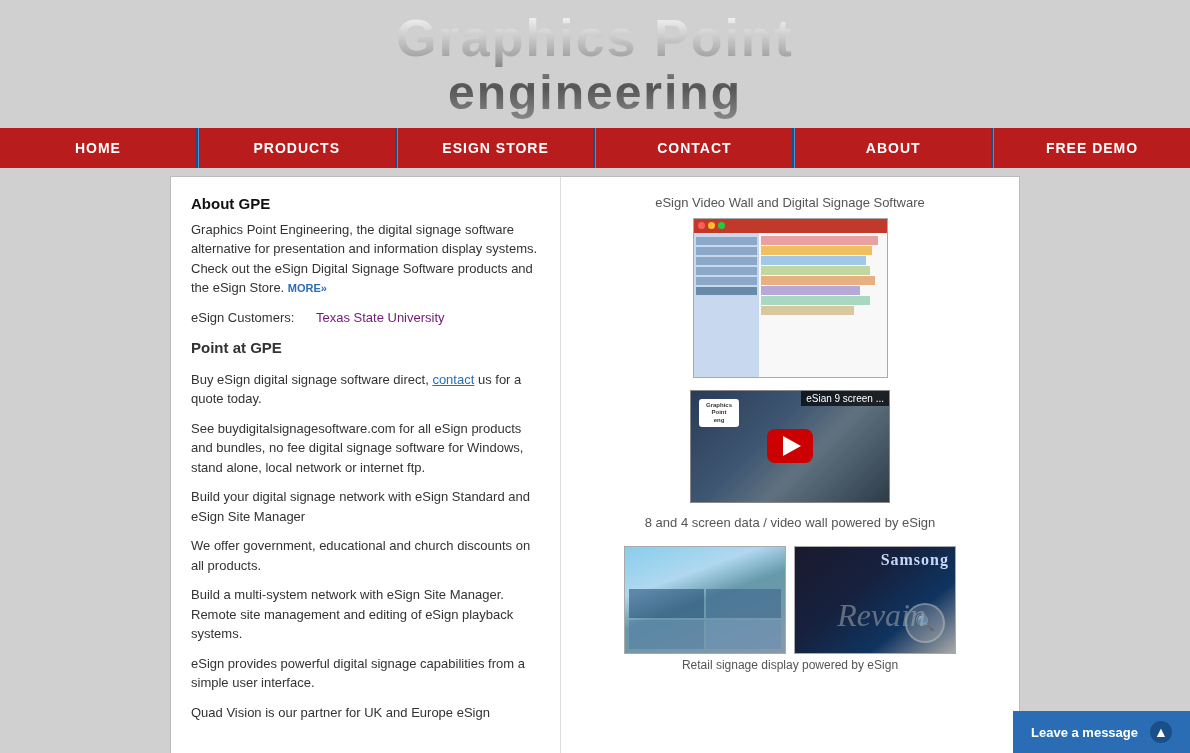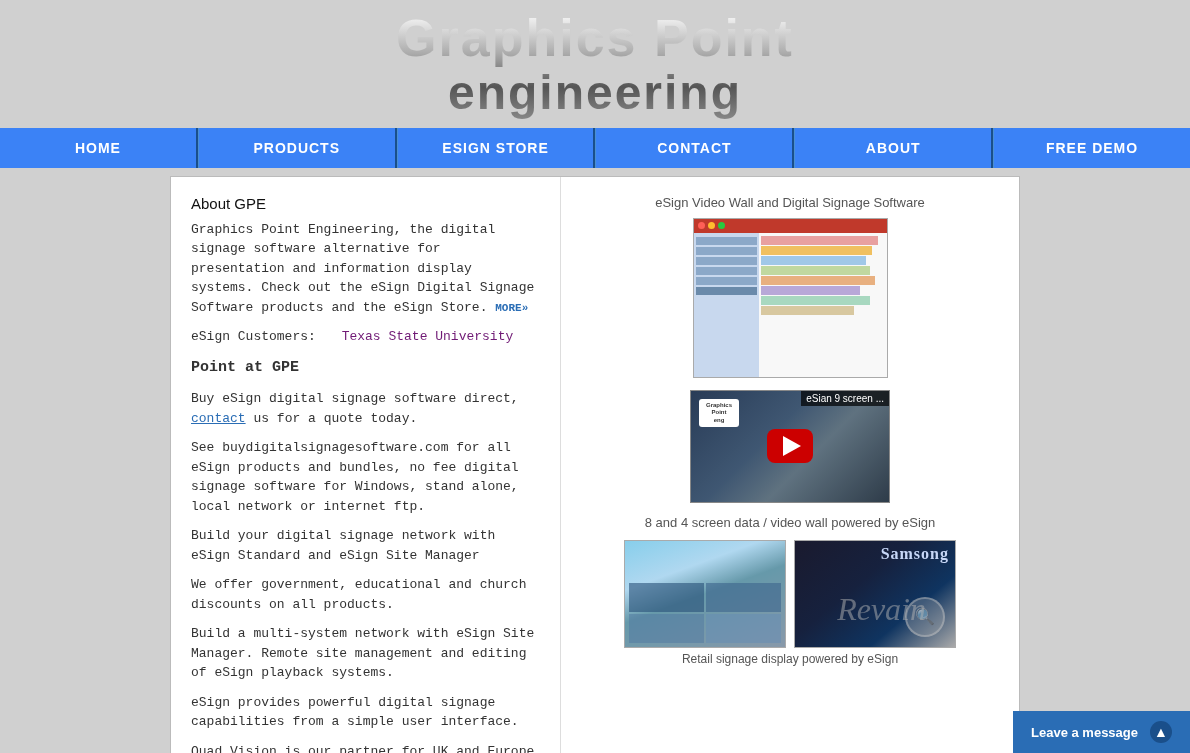--- a/index.html
+++ b/index.html
@@ -28,21 +28,21 @@
       -webkit-text-fill-color: transparent;
       background-clip: text;
       text-shadow: none;
       line-height: 1.1;
     }
     #site-title .line1 { display: block; }
     #site-title .line2 { display: block; font-size: 48px; }
 
     
     nav {
-      background: #3b82f6;
+      background: #b91c1c;
       display: flex;
       width: 100%;
     }
     nav a {
       flex: 1;
       display: block;
       text-align: center;
       padding: 12px 0;
       color: #fff;
       font-size: 14px;
@@ -69,29 +69,28 @@
 
     
     #left-col {
       width: 390px;
       min-width: 390px;
       padding: 18px 20px;
       border-right: 1px solid #ddd;
     }
     #left-col h2 {
       font-size: 15px;
-      font-weight: normal;
+      font-weight: bold;
       margin-bottom: 8px;
       color: #111;
     }
     #left-col p {
       margin-bottom: 10px;
       line-height: 1.5;
       color: #333;
-      font-family: Liberation Mono, monospace;
     }
     .more-link {
       color: #2a6db5;
       font-size: 11px;
       text-decoration: none;
       font-weight: bold;
     }
     .customers-line {
       margin-bottom: 16px;
       color: #333;
@@ -214,21 +213,21 @@
       width: 0; height: 0;
       border-top: 10px solid transparent;
       border-bottom: 10px solid transparent;
       border-left: 18px solid #fff;
       margin-left: 4px;
     }
 
     .bottom-images {
       display: flex;
       gap: 8px;
-      margin-top: 2px;
+      margin-top: 8px;
     }
     .bottom-img {
       width: 162px;
       height: 108px;
       background: #ddd;
       border: 1px solid #aaa;
       overflow: hidden;
       position: relative;
     }
     .bottom-img.img1 {

